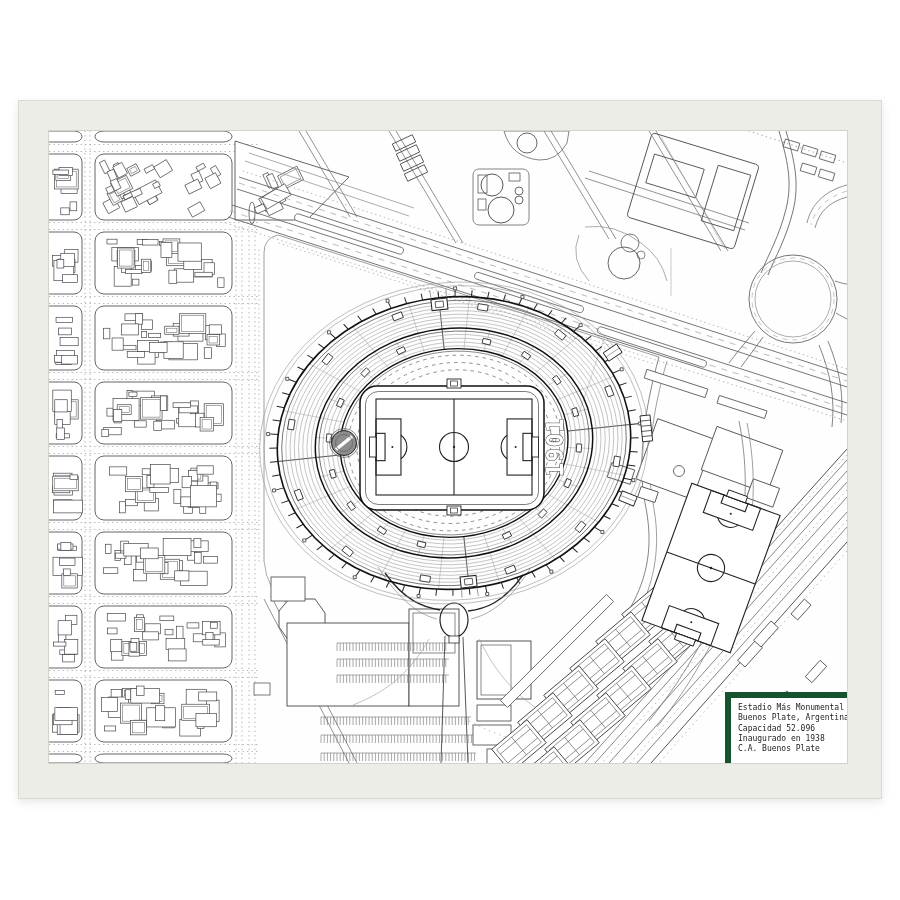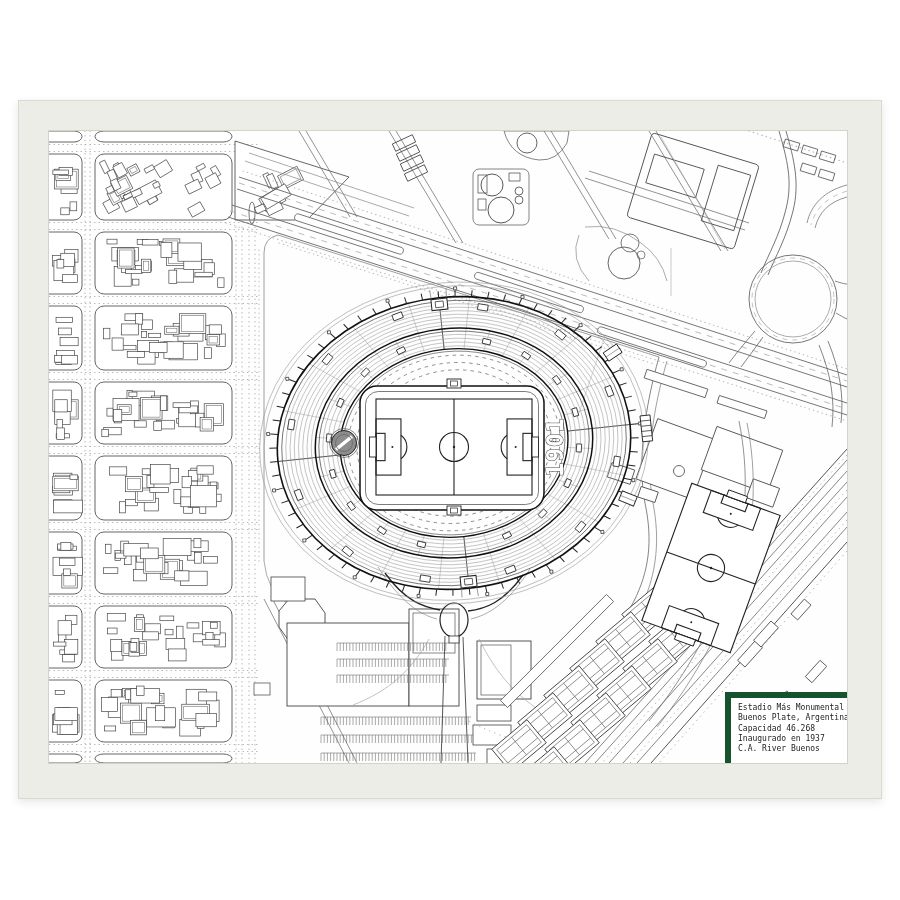--- a/index.html
+++ b/index.html
@@ -1126,19 +1126,19 @@
             </g>
             <rect x="398" y="248" width="14" height="9" fill="#ffffff" stroke="#222222" stroke-width="0.9"></rect>
             <rect x="401.5" y="250" width="7" height="5" fill="none" stroke="#222222" stroke-width="0.7"></rect>
             <rect x="398" y="375" width="14" height="9" fill="#ffffff" stroke="#222222" stroke-width="0.9"></rect>
             <rect x="401.5" y="377" width="7" height="5" fill="none" stroke="#222222" stroke-width="0.7"></rect>
           </g>
         </svg>
       <div class="infobox" id="infobox" style="left: 676px; top: 561px; width: 113px; height: 57px;">
         <div>Estadio Más Monumental</div>
         <div>Buenos Plate, Argentina</div>
-        <div>Capacidad 46.268</div>
-        <div>Inaugurado en 1937</div>
-        <div>C.A. River Buenos</div>
+        <div>Capacidad 52.096</div>
+        <div>Inaugurado en 1938</div>
+        <div>C.A. Buenos Plate</div>
       </div>
     </div>
   </div>
 </div>
 
 </body></html>

